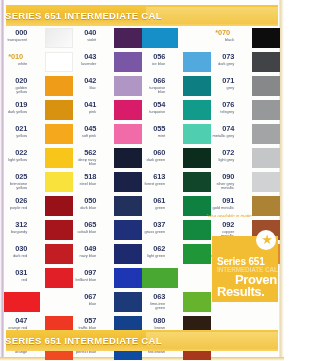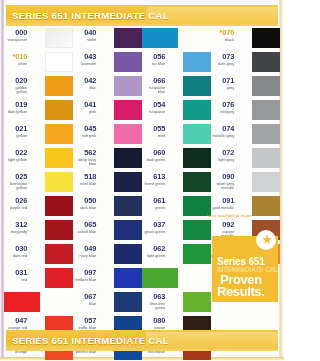--- a/index.html
+++ b/index.html
@@ -15,34 +15,34 @@
   .edge-left{position:absolute;left:0;top:0;width:4px;height:361px;background:linear-gradient(to right,#ffffff,#cdb8cf 60%,#e8dfe8);}
   .edge-right{position:absolute;right:0;top:0;width:5px;height:361px;background:linear-gradient(to left,#ffffff,#e9dcb6 70%,#f6efd8);}
   .edge-bottom{position:absolute;left:0;bottom:0;width:284px;height:4px;background:linear-gradient(to top,#ffffff,#e7c96a);}
 
   
   .bar{position:absolute;left:0;width:284px;height:21px;display:flex;align-items:center;}
   .bar-head{top:5px;}
   .bar-foot{bottom:10px;}
   .bar-fill{position:absolute;left:6px;top:0;height:21px;width:272px;
     background:linear-gradient(to bottom,#f5c842,#f0bb2e 55%,#f7d264);}
-  .bar-title{position:relative;z-index:2;padding-left:12px;color:#ffffff;
+  .bar-title{position:relative;z-index:2;padding-left:5px;color:#ffffff;
     font-size:9.5px;font-weight:bold;letter-spacing:.3px;white-space:nowrap;
     text-shadow:0 1px 0 rgba(160,110,0,.45);}
   .bar-tab{position:absolute;right:6px;top:2px;height:17px;width:132px;
     background:linear-gradient(to bottom,#f8d873,#f3c64a);opacity:.95;}
 
   
   .grid{position:absolute;left:4px;top:28px;width:276px;height:300px;display:flex;}
   .col{width:69px;position:relative;}
 
   .row{height:24px;display:flex;align-items:flex-start;}
   .lbl{width:30px;text-align:right;padding-right:18px;padding-top:1px;}
   .num{font-size:7.4px;font-weight:bold;color:#2c3560;line-height:8px;letter-spacing:-.1px;}
-  .num.matte{color:#d9a227;}
+  .num.matte{color:#d9a227;text-align:center;}
   .nm{font-size:4px;color:#5d6478;line-height:4.6px;letter-spacing:-.05px;
       word-break:break-word;margin-top:.5px;}
   .sw{width:36px;height:20px;border:0;}
   .sw.transparent{background:
       linear-gradient(135deg,rgba(230,230,230,.85),rgba(252,252,252,.9));
       box-shadow:inset 0 0 0 1px #ececec;}
   .sw.white{background:#ffffff;box-shadow:inset 0 0 0 1px #ededed;}
 
   
   .note{position:absolute;font-size:4.4px;color:#e2a427;line-height:5.5px;
@@ -51,21 +51,21 @@
   
   .promo{position:absolute;left:212px;top:236px;width:66px;height:66px;
     background:#f3bd33;}
   .promo .burst{position:absolute;right:2px;top:-6px;width:20px;height:20px;
     background:#ffffff;border-radius:50%;}
   .promo .star{position:absolute;right:5px;top:-3px;color:#f3bd33;font-size:13px;line-height:13px;}
   .promo .p1{position:absolute;left:5px;top:20px;color:#ffffff;font-size:10px;
     font-weight:bold;letter-spacing:-.2px;}
   .promo .p2{position:absolute;left:5px;top:30px;color:#f6dc93;font-size:6.4px;
     font-weight:bold;letter-spacing:-.1px;}
-  .promo .p3{position:absolute;left:8px;top:38px;color:#ffffff;font-size:13px;
+  .promo .p3{position:absolute;left:23px;top:38px;color:#ffffff;font-size:13px;
     font-weight:bold;line-height:12.5px;letter-spacing:-.4px;}
   .promo .p4{position:absolute;left:5px;top:50px;color:#ffffff;font-size:13px;
     font-weight:bold;line-height:12.5px;letter-spacing:-.4px;}
 </style>
 </head>
 <body>
 
 <div class="page">
 
   <div class="edge-left"></div>

